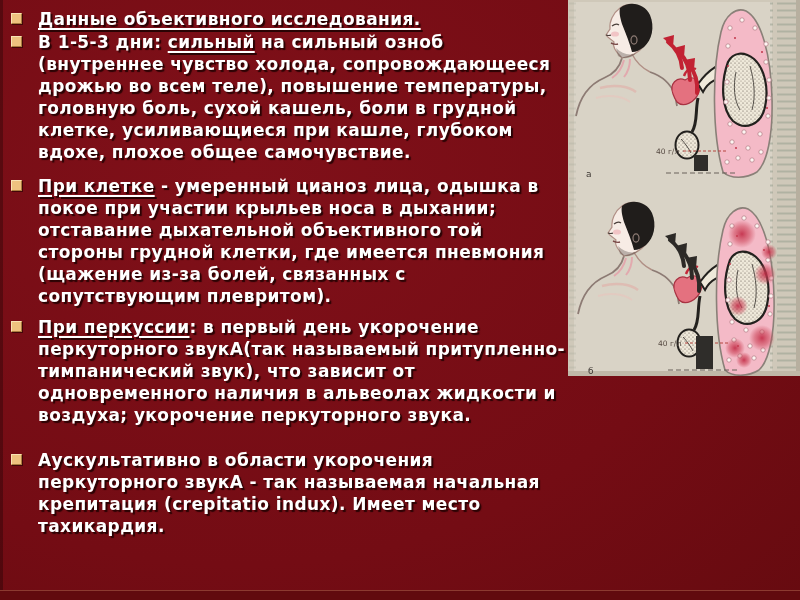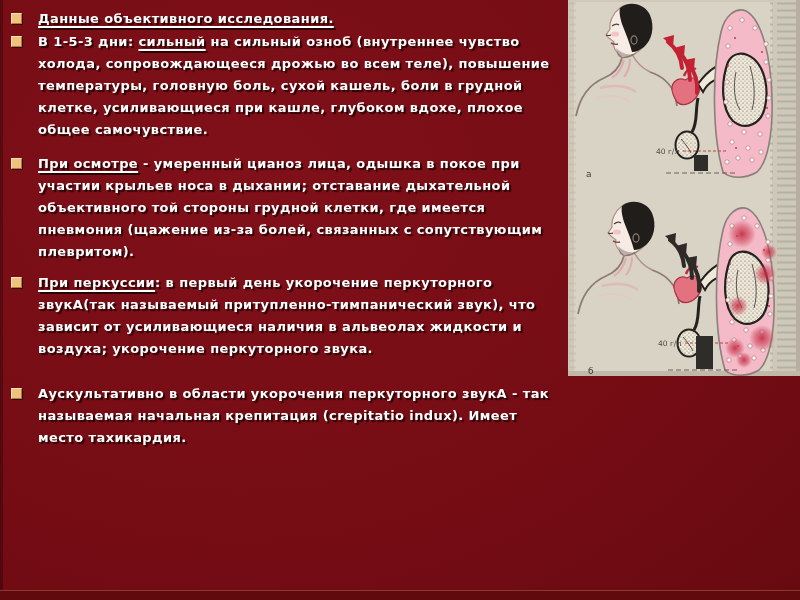--- a/index.html
+++ b/index.html
@@ -21,21 +21,21 @@
   }
   ul.bullet-list{
     position:absolute;left:10px;top:8px;width:556px;
     margin:0;padding:0;list-style:none;
   }
   ul.bullet-list li{
     position:relative;
     padding-left:28px;
     color:var(--txt);
     font-weight:bold;
-    font-size:13px;
+    font-size:17px;
     line-height:22px;
     letter-spacing:0.4px;
     text-shadow:2px 2px 1px var(--shadow);
   }
   ul.bullet-list li:nth-child(2){margin-top:1px;}
   ul.bullet-list li:nth-child(3){margin-top:12px;}
   ul.bullet-list li:nth-child(4){margin-top:9px;}
   ul.bullet-list li:nth-child(5){margin-top:23px;}
   ul.bullet-list .marker{
     position:absolute;left:1px;top:5px;
@@ -61,22 +61,22 @@
 </style>
 </head>
 <body>
 
 <div class="slide" style="--bg: #740c14; --bg-hi: #801019; --bg-lo: #610a0e; --txt: #ffffff; --shadow: #2a0304; --bullet: #eec27f;">
   <div class="left-edge"></div>
 
   <ul class="bullet-list" id="bullets">
       <li><span class="marker"></span><span><span class="u">Данные объективного исследования.</span></span></li>
       <li><span class="marker"></span><span><span>В 1-5-3 дни: </span><span class="u">сильный</span><span> на сильный озноб (внутреннее чувство холода, сопровождающееся дрожью во всем теле), повышение температуры, головную боль, сухой кашель, боли в грудной клетке, усиливающиеся при кашле, глубоком вдохе, плохое общее самочувствие.</span></span></li>
-      <li><span class="marker"></span><span><span class="u">При осмотре</span><span> - умеренный цианоз лица, одышка в покое при участии крыльев носа в дыхании; отставание дыхательной объективного той стороны грудной клетки, где имеется пневмония (щажение из-за болей, связанных с сопутствующим плевритом).</span></span></li>
-      <li><span class="marker"></span><span><span class="u">При перкуссии</span><span>: в первый день укорочение перкуторного звукА(так называемый притупленно-тимпанический звук), что зависит от усиливающиеся наличия в альвеолах жидкости и воздуха; укорочение перкуторного звука.</span></span></li>
+      <li><span class="marker"></span><span><span class="u">При клетке</span><span> - умеренный цианоз лица, одышка в покое при участии крыльев носа в дыхании; отставание дыхательной объективного той стороны грудной клетки, где имеется пневмония (щажение из-за болей, связанных с сопутствующим плевритом).</span></span></li>
+      <li><span class="marker"></span><span><span class="u">При перкуссии</span><span>: в первый день укорочение перкуторного звукА(так называемый притупленно-тимпанический звук), что зависит от одновременного наличия в альвеолах жидкости и воздуха; укорочение перкуторного звука.</span></span></li>
       <li><span class="marker"></span><span><span>Аускультативно в области укорочения перкуторного звукА - так называемая начальная крепитация (crepitatio indux). Имеет место тахикардия.</span></span></li>
     </ul>
 
   <div class="photo">
     <svg viewBox="0 0 232 376" xmlns="http://www.w3.org/2000/svg">
       <defs>
         <pattern id="stip" width="4" height="4" patternUnits="userSpaceOnUse">
           <rect width="4" height="4" fill="#efe9da"></rect>
           <circle cx="1" cy="1" r="0.6" fill="#5a5248"></circle>
           <circle cx="3" cy="3" r="0.5" fill="#7d7568"></circle>

